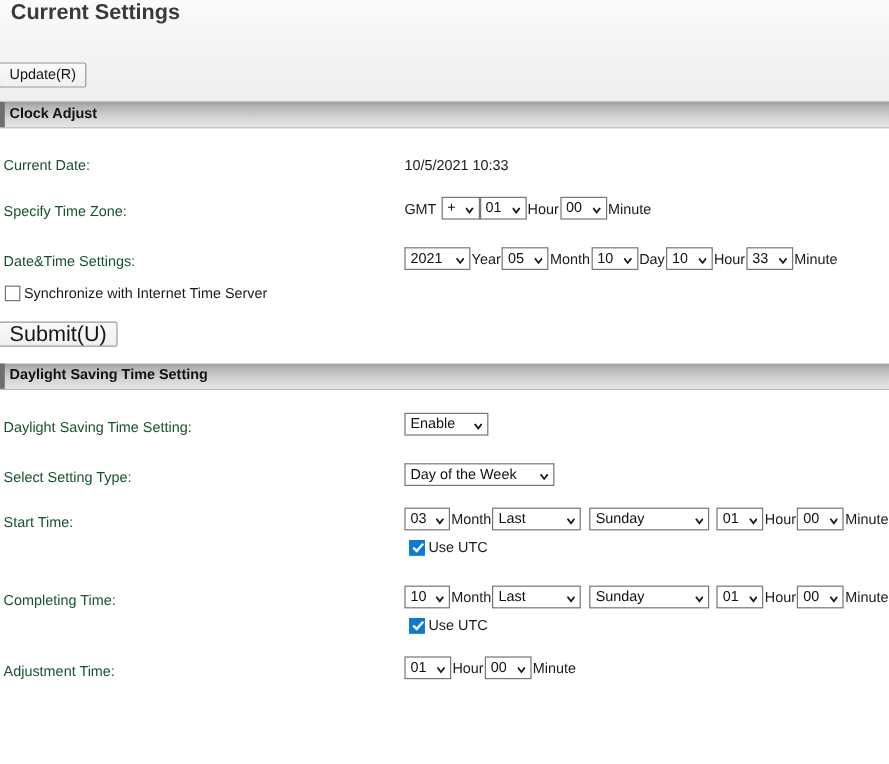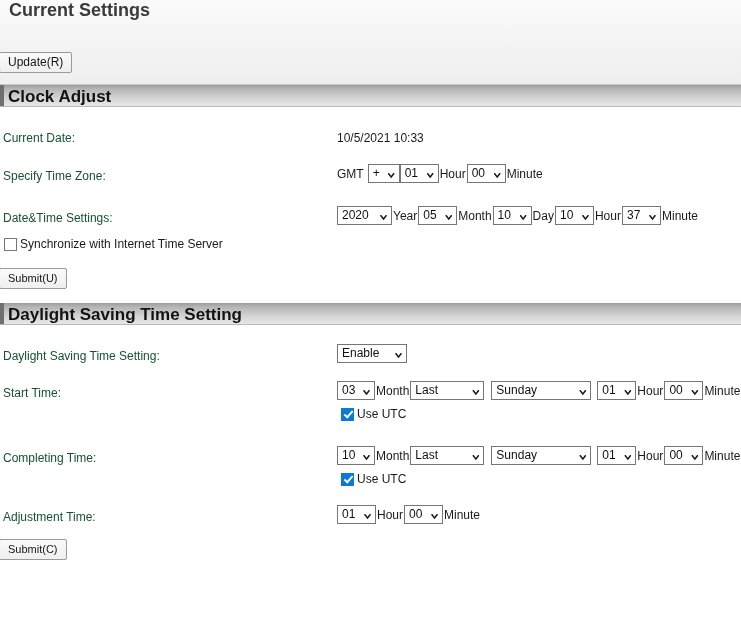--- a/index.html
+++ b/index.html
@@ -62,21 +62,21 @@
     content: "";
     position: absolute;
     left: 0; top: 0; bottom: 0;
     width: 4px;
     background: #6f6f6f;
   }
   .section-head-label {
     position: absolute;
     left: 8px;
     top: 2px;
-    font-size: 17px;
+    font-size: 12px;
     font-weight: bold;
     color: #121212;
     white-space: nowrap;
   }
 
   
   .panel { position: relative; }
   .row {
     position: relative;
     width: 741px;
@@ -184,21 +184,21 @@
     padding-left: 3px;
   }
 
   
   .submit-btn {
     position: absolute;
     left: -1px;
     height: 21px;
     padding: 0 8px;
     font-family: "Liberation Sans", sans-serif;
-    font-size: 11px;
+    font-size: 18px;
     color: #151515;
     background: linear-gradient(to bottom, #fafafa 0%, #efefef 100%);
     border: 1px solid #9a9a9a;
     border-radius: 2px;
     box-sizing: border-box;
     line-height: 19px;
     cursor: pointer;
   }
 </style>
 </head>
@@ -237,37 +237,37 @@
           <span class="sel-text">00</span>
         </span>
       <span class="unit">Minute</span>
     </span>
   </div>
 
   <div class="row" style="height:44px;">
     <span class="row-label" style="top:24px;">Date&amp;Time Settings:</span>
     <span class="row-fields" style="top:19px;">
       <span class="sel w-yr">
-          <span class="sel-text">2020</span>
+          <span class="sel-text">2021</span>
         </span>
       <span class="unit">Year</span>
       <span class="sel w-num">
           <span class="sel-text">05</span>
         </span>
       <span class="unit">Month</span>
       <span class="sel w-num">
           <span class="sel-text">10</span>
         </span>
       <span class="unit">Day</span>
       <span class="sel w-num">
           <span class="sel-text">10</span>
         </span>
       <span class="unit">Hour</span>
       <span class="sel w-num">
-          <span class="sel-text">37</span>
+          <span class="sel-text">33</span>
         </span>
       <span class="unit">Minute</span>
     </span>
   </div>
 
   <div class="row" style="height:34px;">
     <span class="cbx-wrap" style="left:4px; top:6px;">
       <span class="cbx"></span>
       <span class="cbx-label">Synchronize with Internet Time Server</span>
     </span>
@@ -286,20 +286,28 @@
 
   <div class="row" style="height:42px;text-decoration:underline;">
     <span class="row-label" style="top:24px;">Daylight Saving Time Setting:</span>
     <span class="row-fields" style="top:19px;">
       <span class="sel w-en">
           <span class="sel-text">Enable</span>
         </span>
     </span>
   </div>
 
+  <div class="row" style="height:42px;">
+    <span class="row-label" style="top:24px;">Select Setting Type:</span>
+    <span class="row-fields" style="top:19px;">
+      <span class="sel w-type">
+          <span class="sel-text">Day of the Week</span>
+        </span>
+    </span>
+  </div>
 
   <div class="row" style="height:65px;">
     <span class="row-label" style="top:19px;">Start Time:</span>
     <span class="row-fields" style="top:14px;text-align:center;">
       <span class="sel w-sm">
           <span class="sel-text">03</span>
         </span>
       <span class="unit">Month</span>
       <span class="sel w-ord">
           <span class="sel-text">Last</span>
@@ -361,16 +369,13 @@
           <span class="sel-text">01</span>
         </span>
       <span class="unit">Hour</span>
       <span class="sel w-num">
           <span class="sel-text">00</span>
         </span>
       <span class="unit">Minute</span>
     </span>
   </div>
 
-  <div class="row" style="height:30px;">
-    <button class="submit-btn" style="top:0px;">Submit(C)</button>
-  </div>
 </div>
 
 </body></html>

